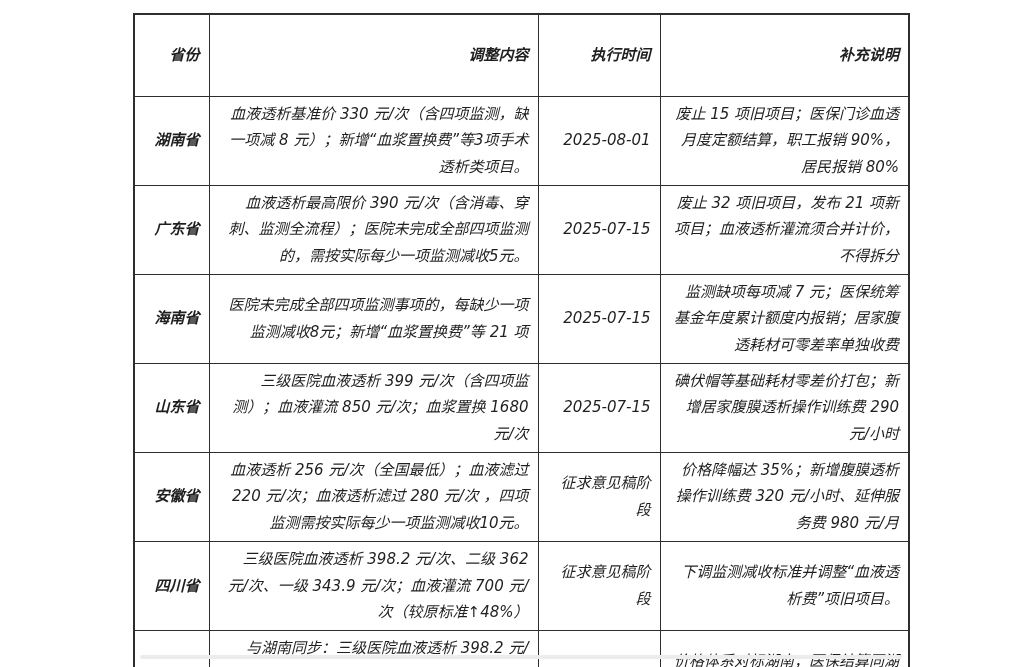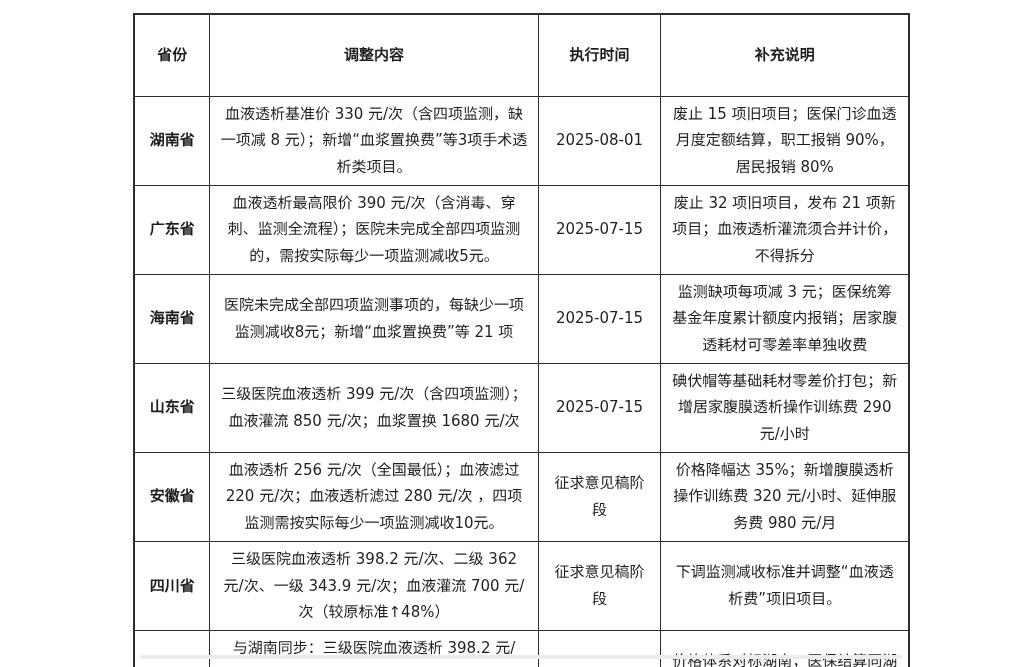--- a/index.html
+++ b/index.html
@@ -24,24 +24,25 @@
     table-layout: fixed;
     background: #ffffff;
     font-size: 15px;
     color: #1f1f1f;
     border: 2px solid #2e2e2e;
   }
   table.price-table th,
   table.price-table td {
     border: 1.5px solid #2e2e2e;
     vertical-align: middle;
-    text-align: center;
+    text-align: right;
     padding: 4px 9px 4px 10px;
     line-height: 1.78;
     overflow: hidden;
+    font-style: italic;
   }
   table.price-table th {
     font-weight: bold;
   }
   td.province {
     font-weight: bold;
     white-space: nowrap;
   }
   tr.header-row   { height: 82px; }
   tr.row-hunan    { height: 83px; }
@@ -88,21 +89,21 @@
     <tr class="row-guangdong">
       <td class="province">广东省</td>
       <td>血液透析最高限价 390 元/次（含消毒、穿刺、监测全流程）；医院未完成全部四项监测的，需按实际每少一项监测减收5元。</td>
       <td>2025-07-15</td>
       <td>废止 32 项旧项目，发布 21 项新项目；血液透析灌流须合并计价，不得拆分</td>
     </tr>
     <tr class="row-hainan">
       <td class="province">海南省</td>
       <td>医院未完成全部四项监测事项的，每缺少一项监测减收8元；新增“血浆置换费”等 21 项</td>
       <td>2025-07-15</td>
-      <td>监测缺项每项减 3 元；医保统筹基金年度累计额度内报销；居家腹透耗材可零差率单独收费</td>
+      <td>监测缺项每项减 7 元；医保统筹基金年度累计额度内报销；居家腹透耗材可零差率单独收费</td>
     </tr>
     <tr class="row-shandong">
       <td class="province">山东省</td>
       <td>三级医院血液透析 399 元/次（含四项监测）；血液灌流 850 元/次；血浆置换 1680 元/次</td>
       <td>2025-07-15</td>
       <td>碘伏帽等基础耗材零差价打包；新增居家腹膜透析操作训练费 290 元/小时</td>
     </tr>
     <tr class="row-anhui">
       <td class="province">安徽省</td>
       <td>血液透析 256 元/次（全国最低）；血液滤过 220 元/次；血液透析滤过 280 元/次 ，四项监测需按实际每少一项监测减收10元。</td>

